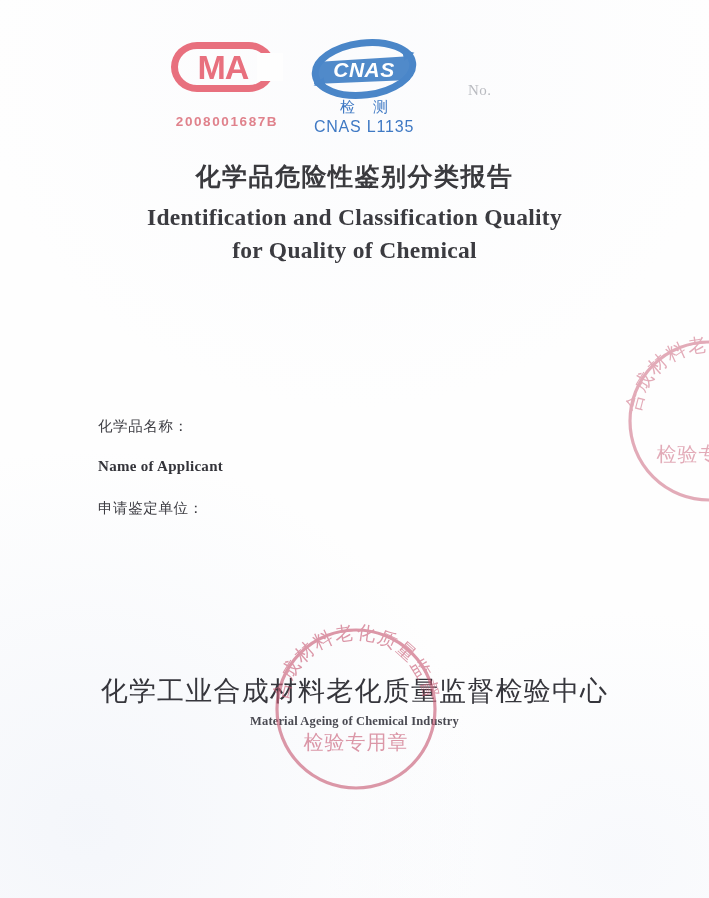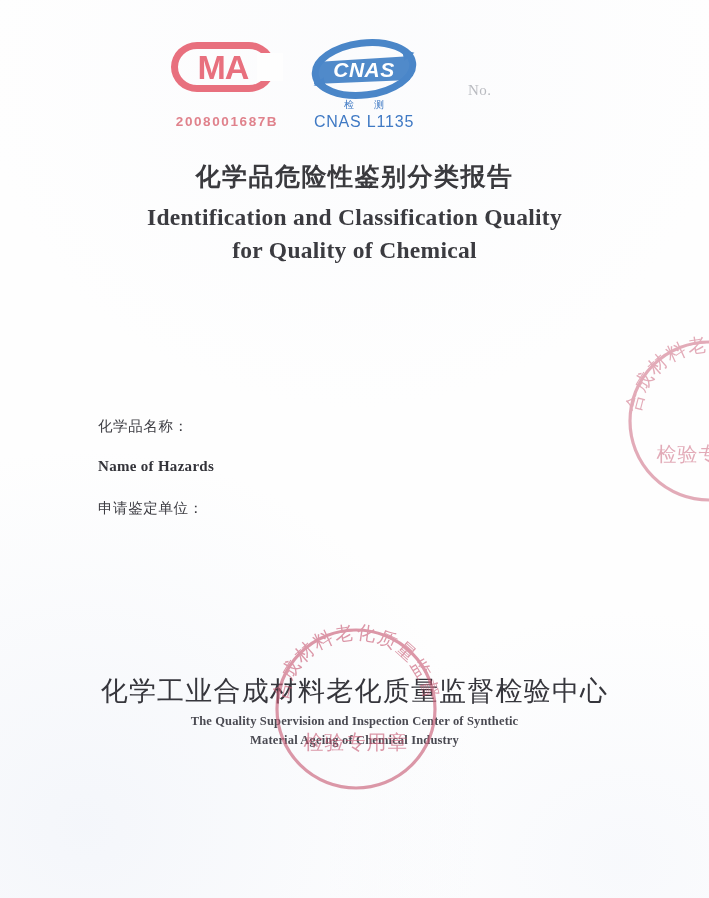--- a/index.html
+++ b/index.html
@@ -104,22 +104,22 @@
     text-align: center;
   }
   .cnas-mark {
     position: relative;
     width: 112px;
     height: 66px;
     margin: 0 auto;
   }
   .cnas-mark svg { display: block; }
   .cnas-sub-cn {
-    font-family: Liberation Mono, monospace;
-    font-size: 10px;
+    font-family: Liberation Sans, sans-serif;
+    font-size: 15px;
     color: #3f79c4;
     letter-spacing: 7px;
     margin-top: -6px;
     text-indent: 7px;
   }
   .cnas-sub-en {
     font-family: "Liberation Sans", "DejaVu Sans", sans-serif;
     font-size: 16px;
     color: #3f79c4;
     letter-spacing: 0.8px;
@@ -278,28 +278,27 @@
   <div class="title-zone">
     <div class="title-cn">化学品危险性鉴别分类报告</div>
     <div class="title-en">
       <span class="title-en-line">Identification and Classification Quality</span>
       <span class="title-en-line">for Quality of Chemical</span>
     </div>
   </div>
 
   <div class="fields">
     <div class="field-label">化学品名称：</div>
-    <div class="field-value">Name of Hazards</div>
+    <div class="field-value">Name of Applicant</div>
     <div class="field-label">申请鉴定单位：</div>
   </div>
 
   <div class="footer">
     <div class="org-cn">化学工业合成材料老化质量监督检验中心</div>
     <div class="org-en">
-      <span class="org-en-line">The Quality Supervision and Inspection Center of Synthetic</span>
       <span class="org-en-line">Material Ageing of Chemical Industry</span>
     </div>
   </div>
 
   <div class="stamp stamp-footer">
     <svg width="182" height="182" viewBox="0 0 182 182" aria-hidden="true">
       <defs>
         <path id="arcFooter" d="M 21 91 A 70 70 0 0 1 161 91" fill="none"></path>
       </defs>
       <circle cx="91" cy="91" r="79" fill="none" stroke="#c85a74" stroke-width="3.2"></circle>

